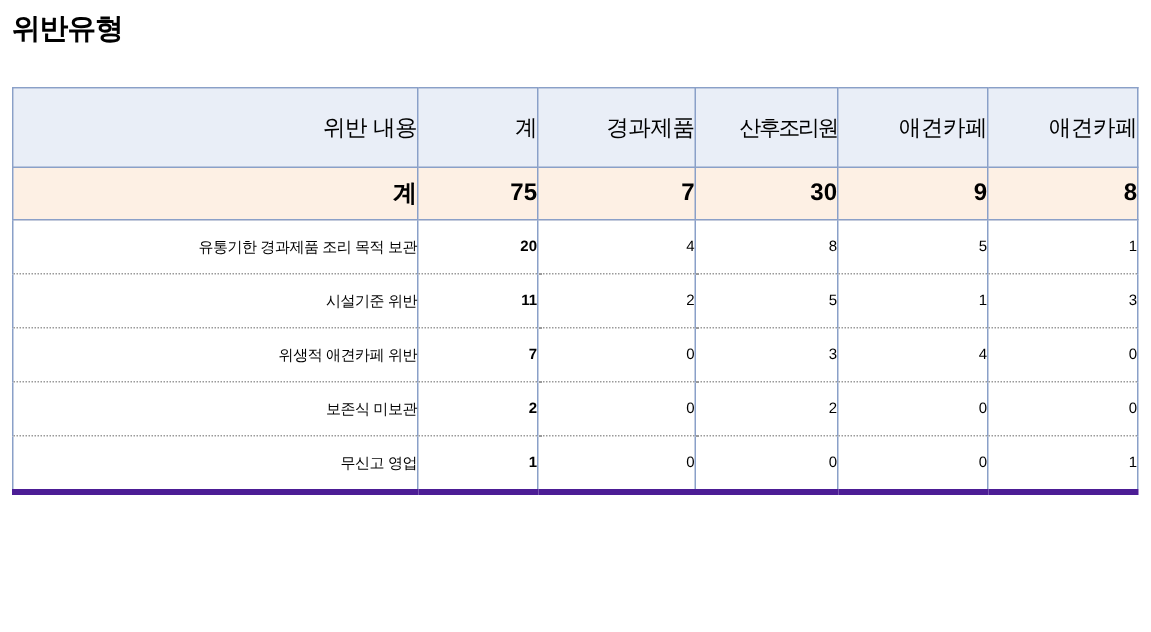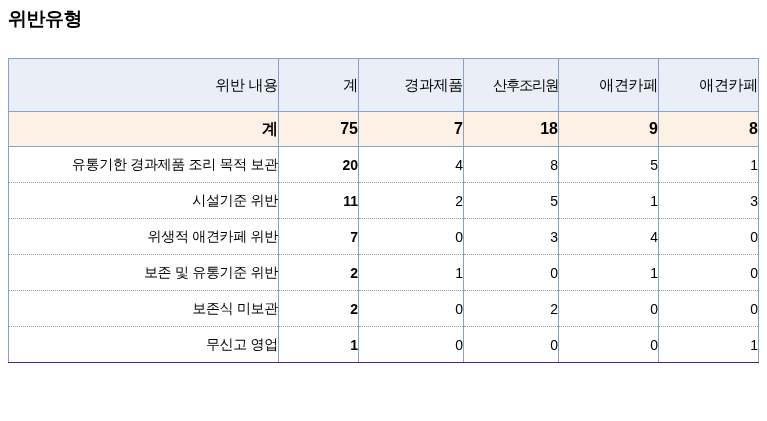--- a/index.html
+++ b/index.html
@@ -61,28 +61,28 @@
     font-size: 14.5px;
   }
   tr.total-row td {
     background: #fdf0e4;
     height: 34px;
     font-weight: bold;
     font-size: 16px;
   }
   tr.data-row td {
     height: 35px;
-    font-size: 14px;
+    font-size: 10px;
     border-left: 1px solid #8aa0c8;
     border-right: 1px solid #8aa0c8;
     border-top: 1px dotted #9a9a9a;
     border-bottom: 1px dotted #9a9a9a;
   }
   tr.data-row:last-child td {
-    border-bottom: 1px solid #4c1d95;
+    border-bottom: 4px solid #4c1d95;
   }
   tr.data-row td.label {
     letter-spacing: -0.3px;
   }
   tr.data-row td.num {
     font-weight: bold;
   }
   tr.data-row td.plain {
     font-weight: normal;
   }
@@ -118,21 +118,21 @@
           <th class="narrow-head">산후조리원</th>
           <th>애견카페</th>
           <th>애견카페</th>
         </tr>
       </thead>
       <tbody>
         <tr class="total-row">
           <td>계</td>
           <td>75</td>
           <td>7</td>
-          <td>18</td>
+          <td>30</td>
           <td>9</td>
           <td>8</td>
         </tr>
 
         <tr class="data-row">
           <td class="label">유통기한 경과제품 조리 목적 보관</td>
           <td class="num">20</td>
           <td class="plain">4</td>
           <td class="plain">8</td>
           <td class="plain">5</td>
@@ -151,28 +151,20 @@
 
         <tr class="data-row">
           <td class="label">위생적 애견카페 위반</td>
           <td class="num">7</td>
           <td class="plain">0</td>
           <td class="plain">3</td>
           <td class="plain">4</td>
           <td class="plain">0</td>
         </tr>
 
-        <tr class="data-row">
-          <td class="label">보존 및 유통기준 위반</td>
-          <td class="num">2</td>
-          <td class="plain">1</td>
-          <td class="plain">0</td>
-          <td class="plain">1</td>
-          <td class="plain">0</td>
-        </tr>
 
         <tr class="data-row">
           <td class="label">보존식 미보관</td>
           <td class="num">2</td>
           <td class="plain">0</td>
           <td class="plain">2</td>
           <td class="plain">0</td>
           <td class="plain">0</td>
         </tr>
 

